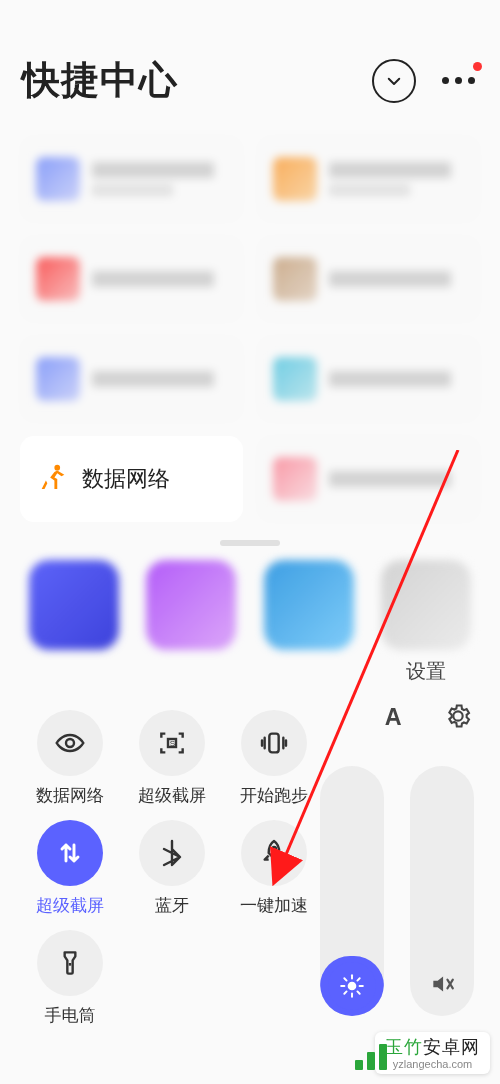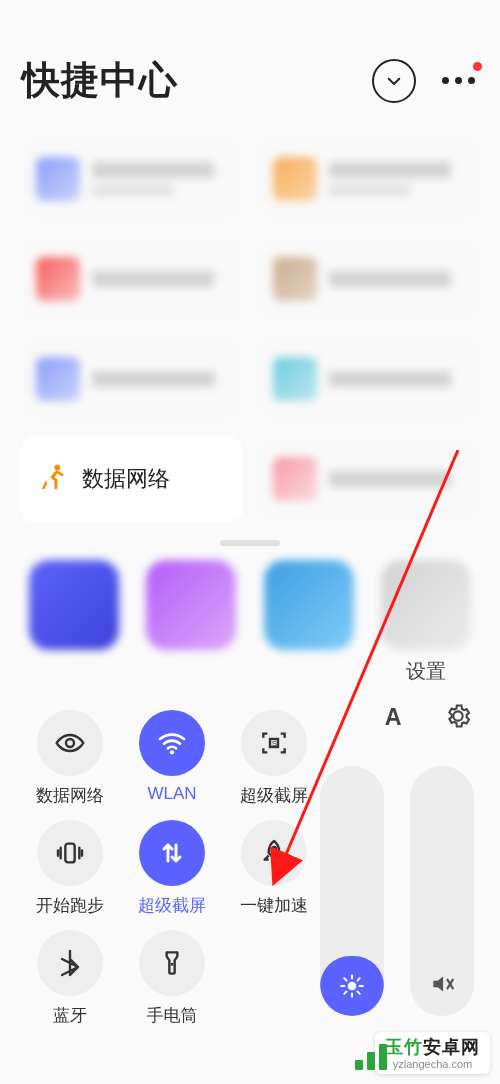--- a/index.html
+++ b/index.html
@@ -59,21 +59,21 @@
   .slider .knob { position:absolute; bottom:8px; left:50%; transform:translateX(-50%); width:48px; height:48px; border-radius:50%; display:flex; align-items:center; justify-content:center; }
   .slider.brightness .fill { height:60px; background:#5b62ff; border-radius:32px; }
   .slider.brightness .knob { bottom:6px; }
   .slider.volume .knob { bottom:8px; }
 
   
   .arrow-svg { position:absolute; top:450px; left:0; width:500px; height:480px; pointer-events:none; }
 
   
   .watermark { position:absolute; right:10px; bottom:10px; background:#fff; border-radius:6px; padding:6px 10px 4px 10px; box-shadow:0 1px 4px rgba(0,0,0,.15); text-align:center; line-height:1.1; }
-  .wm-top { font-size:18px; font-weight:700; letter-spacing:1px; }
+  .wm-top { font-size:18px; font-weight:400; letter-spacing:1px; }
   .wm-top .g { color:#2aa63a; }
   .wm-top .k { color:#222; }
   .wm-sub { font-size:11px; color:#888; }
   .wm-bars { position:absolute; left:-20px; bottom:4px; display:flex; gap:4px; align-items:flex-end; }
   .wm-bars span { display:block; width:8px; background:#2aa63a; border-radius:1px; }
   .wm-bars span:nth-child(1){height:10px;}
   .wm-bars span:nth-child(2){height:18px;}
   .wm-bars span:nth-child(3){height:26px;}
 
   
@@ -201,33 +201,20 @@
 
     <div class="qs-item">
       <div class="qs-btn">
           <svg viewBox="0 0 24 24">
             <path class="stroke" fill="none" stroke-width="1.8" d="M2 12s3.5-6 10-6 10 6 10 6-3.5 6-10 6S2 12 2 12z"></path>
             <circle class="stroke" cx="12" cy="12" r="3" fill="none" stroke-width="1.8"></circle>
           </svg>
         </div>
       <div class="qs-label">数据网络</div>
     </div>
-    <div class="qs-item">
-      <div class="qs-btn active">
-          <svg viewBox="0 0 24 24">
-            <g fill="none" stroke="#fff" stroke-width="2" stroke-linecap="round">
-              <path d="M3 9a14 14 0 0118 0"></path>
-              <path d="M6 12.5a9 9 0 0112 0"></path>
-              <path d="M9 16a4.5 4.5 0 016 0"></path>
-            </g>
-            <circle cx="12" cy="19" r="1.6" fill="#fff"></circle>
-          </svg>
-        </div>
-      <div class="qs-label active">WLAN</div>
-    </div>
 
     <div class="qs-item">
       <div class="qs-btn">
           <svg viewBox="0 0 24 24">
             <g class="stroke" fill="none" stroke-width="1.8">
               <path d="M4 8V5h3M20 8V5h-3M4 16v3h3M20 16v3h-3"></path>
               <rect x="9" y="9" width="6" height="6"></rect>
             </g>
             <text x="10.3" y="14.5" font-size="6" fill="#333">S</text>
           </svg>
@@ -250,39 +237,39 @@
           <svg viewBox="0 0 24 24">
             <g stroke="#fff" stroke-width="2.2" fill="none" stroke-linecap="round" stroke-linejoin="round">
               <path d="M9 18V6M9 6l-3 3M9 6l3 3"></path>
               <path d="M15 6v12M15 18l3-3M15 18l-3-3"></path>
             </g>
           </svg>
         </div>
       <div class="qs-label active">超级截屏</div>
     </div>
 
+    <div class="qs-item">
+      <div class="qs-btn">
+          <svg viewBox="0 0 24 24">
+            <path class="stroke" fill="none" stroke-width="1.8" stroke-linejoin="round" stroke-linecap="round" d="M12 3v18l6-6-12-6m0 12l12-6-6-6"></path>
+          </svg>
+        </div>
+      <div class="qs-label">蓝牙</div>
+    </div>
     <div class="qs-item">
       <div class="qs-btn">
           <svg viewBox="0 0 24 24">
             <g class="stroke" fill="none" stroke-width="1.8" stroke-linejoin="round">
               <path d="M12 3c3 2 4 6 4 9l-4 4-4-4c0-3 1-7 4-9z"></path>
               <circle cx="12" cy="9" r="1.5"></circle>
               <path d="M8 14l-3 3 3 0M16 14l3 3-3 0M12 17v4"></path>
             </g>
           </svg>
         </div>
       <div class="qs-label">一键加速</div>
-    </div>
-    <div class="qs-item">
-      <div class="qs-btn">
-          <svg viewBox="0 0 24 24">
-            <path class="stroke" fill="none" stroke-width="1.8" stroke-linejoin="round" stroke-linecap="round" d="M12 3v18l6-6-12-6m0 12l12-6-6-6"></path>
-          </svg>
-        </div>
-      <div class="qs-label">蓝牙</div>
     </div>
     <div class="qs-item">
       <div class="qs-btn">
           <svg viewBox="0 0 24 24">
             <g class="stroke" fill="none" stroke-width="1.8" stroke-linejoin="round">
               <path d="M8 4h8v3l-2 3v9a1 1 0 01-1 1h-2a1 1 0 01-1-1v-9L8 7V4z"></path>
               <line x1="12" y1="12" x2="12" y2="14"></line>
             </g>
           </svg>
         </div>

